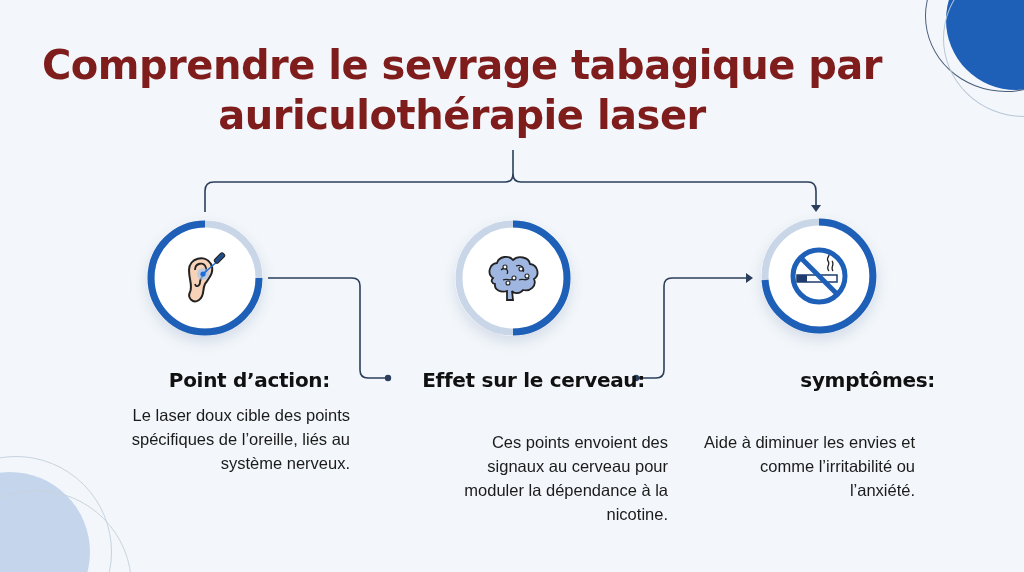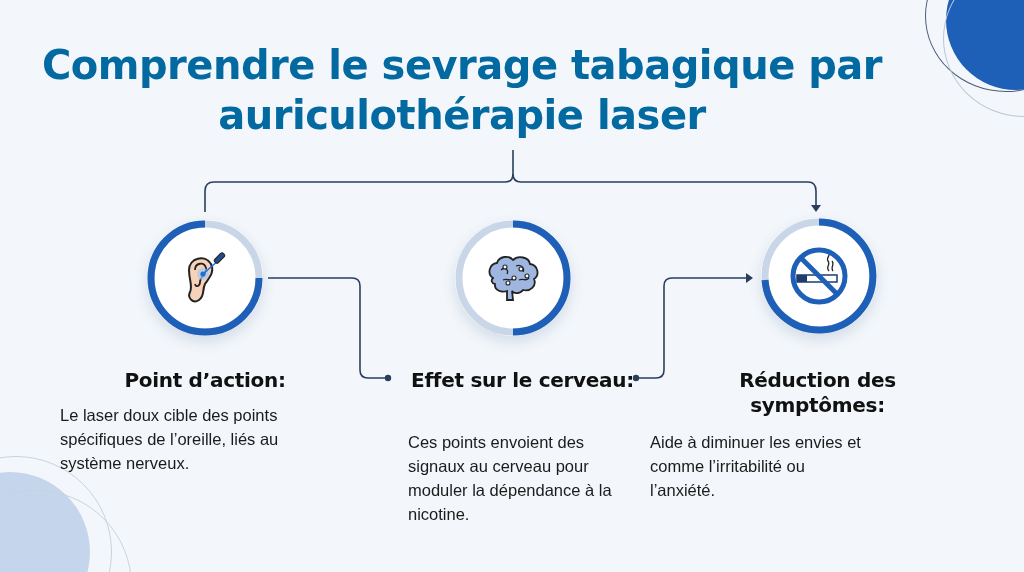--- a/index.html
+++ b/index.html
@@ -6,36 +6,36 @@
   body {
     width:1024px; height:572px; overflow:hidden; position:relative;
     background:#f3f7fb;
     font-family:"Liberation Sans", "DejaVu Sans", sans-serif;
     color:#111;
   }
   .deco { position:absolute; border-radius:50%; }
   .title {
     position:absolute; left:0; top:40px; width:924px; text-align:center;
     font-family:"DejaVu Sans", sans-serif; font-weight:bold;
-    font-size:40px; line-height:50px; letter-spacing:-0.5px; color:#0369a1;
+    font-size:40px; line-height:50px; letter-spacing:-0.5px; color:#7f1d1d;
   }
   .title span { display:block; }
   svg.connectors { position:absolute; left:0; top:0; }
   .node {
     position:absolute; width:116px; height:116px; border-radius:50%;
     background:#fff; box-shadow:0 6px 14px rgba(40,70,120,0.15);
   }
   .node .ring { position:absolute; left:0; top:0; }
   .node .icon { position:absolute; left:28px; top:28px; width:60px; height:60px; }
   .heading {
     position:absolute; font-family:"DejaVu Sans", sans-serif; font-weight:bold;
-    font-size:20px; line-height:25px; text-align:center; color:#111; letter-spacing:-0.3px;
+    font-size:20px; line-height:25px; text-align:right; color:#111; letter-spacing:-0.3px;
   }
   .desc {
-    position:absolute; font-size:16.5px; line-height:24px; text-align:left; color:#1b1b1b;
+    position:absolute; font-size:16.5px; line-height:24px; text-align:right; color:#1b1b1b;
   }
 </style>
 </head>
 <body>
 
 <div class="deco" style="left:946px; top:-50px; width:140px; height:140px; background:#1e5fb8;"></div>
 <div class="deco" style="left:925px; top:-60px; width:160px; height:150px; border:1px solid #4a5d78;"></div>
 <div class="deco" style="left:943px; top:-40px; width:160px; height:155px; border:1px solid #b8c6d6;"></div>
 <div class="deco" style="left:-70px; top:472px; width:160px; height:160px; background:#c5d6ec;"></div>
 <div class="deco" style="left:-80px; top:456px; width:190px; height:190px; border:1px solid #c8d3de;"></div>
@@ -115,20 +115,19 @@
   </svg>
   <svg class="icon" viewBox="0 0 60 60">
     <rect x="8" y="29" width="40" height="7" fill="#fff" stroke="#1e3d6e" stroke-width="1.5"></rect>
     <rect x="8" y="29" width="10" height="7" fill="#1e3d6e"></rect>
     <path d="M40 25 C36 21 42 19 39 15 C37 12 41 10 40 8 M44 25 C41 21 46 19 43 15" fill="none" stroke="#222" stroke-width="1.3"></path>
     <circle cx="30" cy="30" r="26" fill="none" stroke="#1e5fb8" stroke-width="5"></circle>
     <line x1="12" y1="12" x2="48" y2="48" stroke="#1e5fb8" stroke-width="5"></line>
   </svg>
 </div>
 <div class="heading" style="left:700px; top:368px; width:235px;">
-  <div>Réduction des</div>
   <div>symptômes:</div>
 </div>
 <div class="desc" style="left:650px; top:430px; width:265px;">
   <div>Aide à diminuer les envies et</div>
   <div>comme l’irritabilité ou</div>
   <div>l’anxiété.</div>
 </div>
 
 </body></html>

